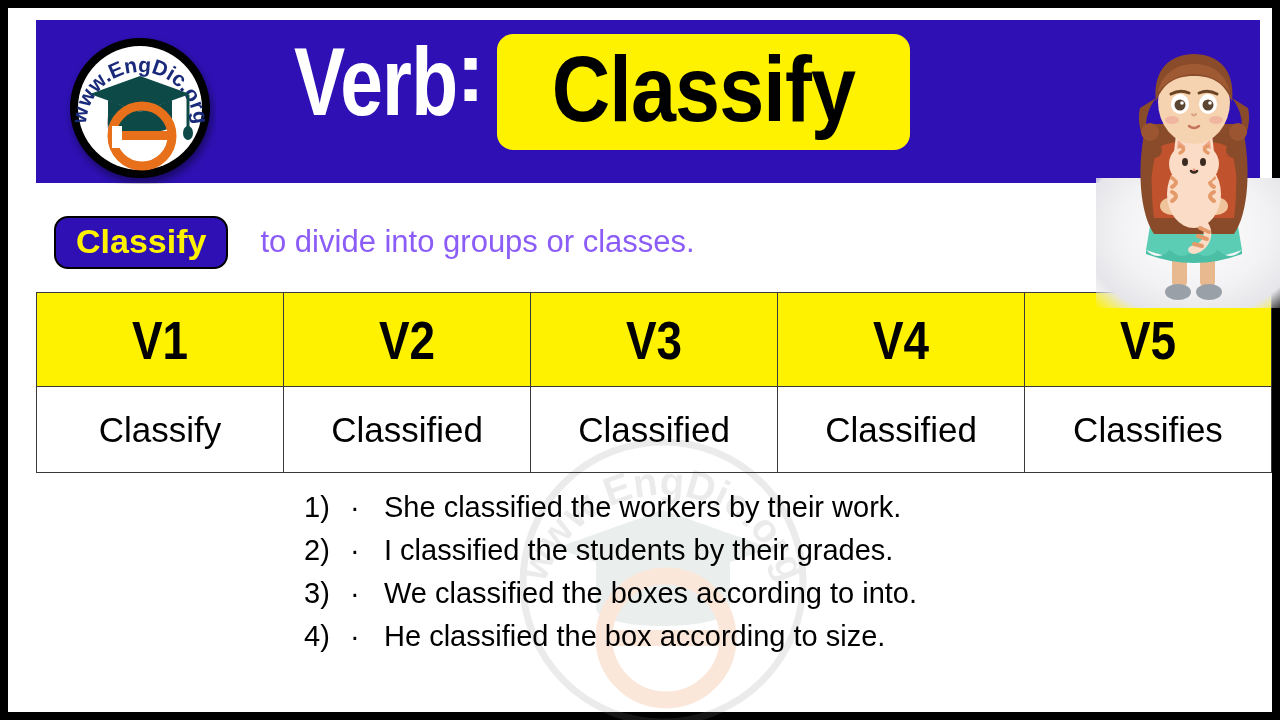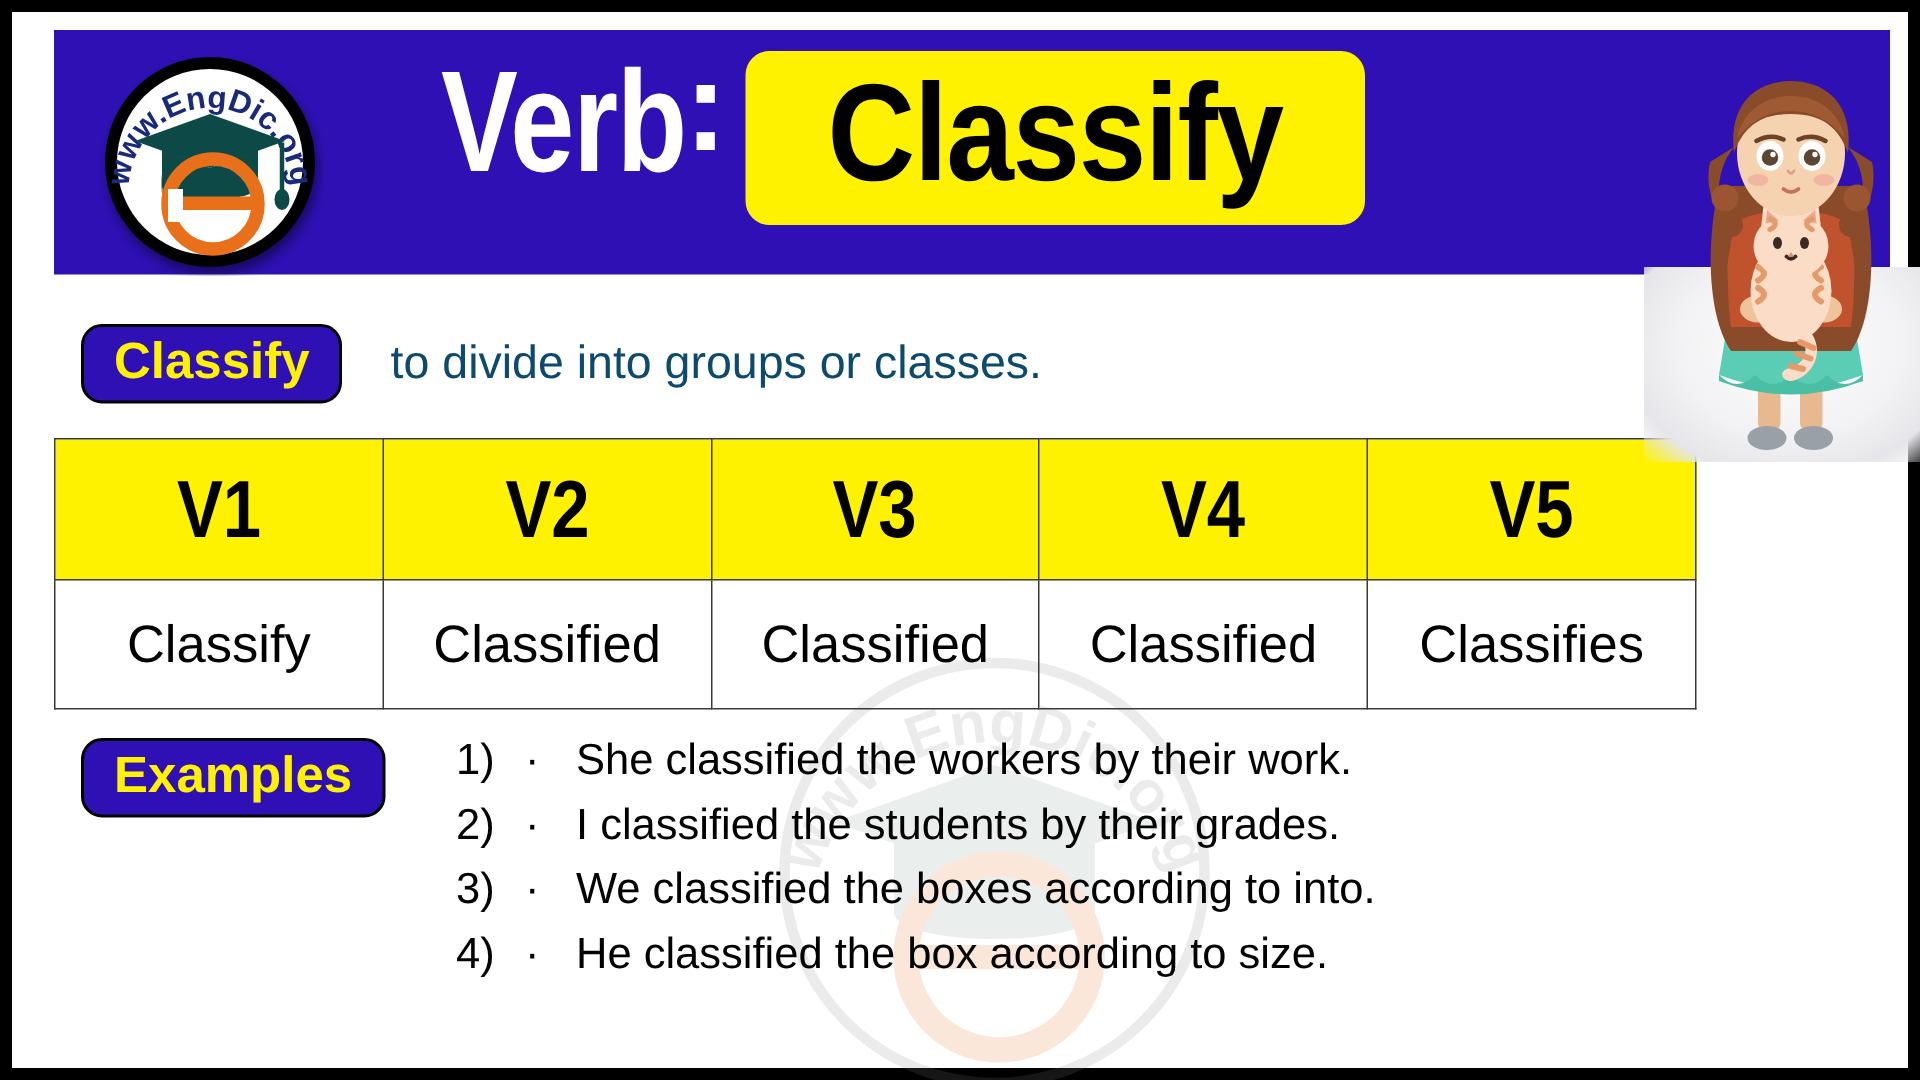--- a/index.html
+++ b/index.html
@@ -144,31 +144,31 @@
     font-weight: bold;
     padding: 6px 20px 9px 20px;
     line-height: 1;
     white-space: nowrap;
     box-sizing: border-box;
   }
   #meaning-pill { margin-left: 18px; }
   #meaning-text {
     margin-left: 32px;
     font-size: 31px;
-    color: #0c4a6e;
+    color: #8b5cf6;
     line-height: 1.1;
     white-space: nowrap;
   }
 
   
   #verb-table {
     position: absolute;
     left: 16px;
     top: 272px;
-    width: 1095px;
+    width: 1236px;
     z-index: 4;
     border-collapse: collapse;
     table-layout: fixed;
   }
   #verb-table th, #verb-table td {
     border: 1px solid #3a3a3a;
     text-align: center;
     box-sizing: border-box;
   }
   #verb-table th {
@@ -384,21 +384,20 @@
           <td>Classify</td>
           <td>Classified</td>
           <td>Classified</td>
           <td>Classified</td>
           <td>Classifies</td>
         </tr>
       </tbody>
     </table>
 
     <div id="examples-area">
-      <span class="pill" id="examples-pill">Examples</span>
       <div id="examples-list">
         <div class="example-line">
           <span class="ex-num">1)</span>
           <span class="ex-dot">·</span>
           <span class="ex-text">She classified the workers by their work.</span>
         </div>
         <div class="example-line">
           <span class="ex-num">2)</span>
           <span class="ex-dot">·</span>
           <span class="ex-text">I classified the students by their grades.</span>

